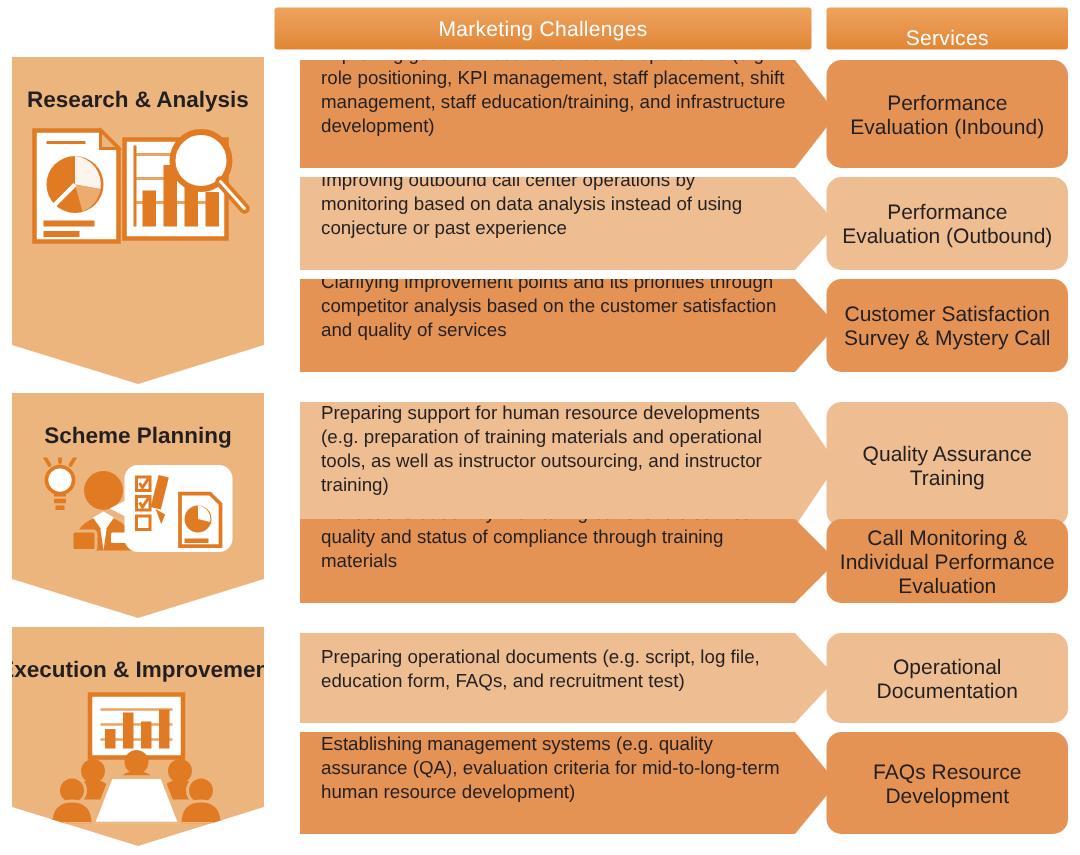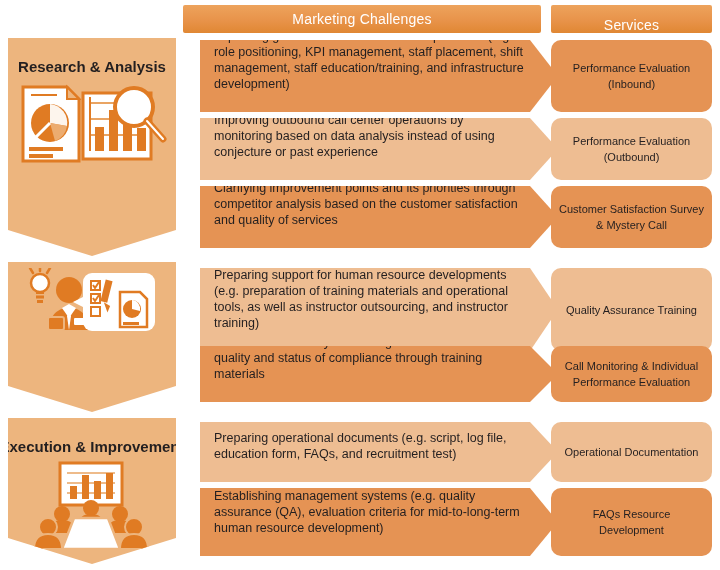--- a/index.html
+++ b/index.html
@@ -75,21 +75,21 @@
     left:551px;
     width:161px;
     border-radius:10px;
     display:flex;align-items:center;justify-content:center;
     box-sizing:border-box;
     padding:4px 8px;
     text-align:center;
   }
   .svc-text{
     color:#231f20;
-    font-size:11px;
+    font-size:14px;
     line-height:16px;
   }
 
   
   .r0{top:40px;height:72px;}
   .r1{top:118px;height:62px;}
   .r2{top:186px;height:62px;}
   .r3{top:268px;height:83px;}
   .r4{top:346px;height:56px;}
   .r5{top:422px;height:60px;}
@@ -135,20 +135,21 @@
         <rect x="120" y="47" width="9" height="23" fill="#e07b23"></rect>
 
         <circle cx="117" cy="26" r="19" fill="#ffffff" stroke="#e07b23" stroke-width="4"></circle>
         <line x1="130" y1="40" x2="146" y2="58" stroke="#e07b23" stroke-width="7" stroke-linecap="round"></line>
         <line x1="130" y1="40" x2="146" y2="58" stroke="#ffffff" stroke-width="2" stroke-linecap="round"></line>
       </svg>
     </div>
   </div>
 
   <div class="cat" id="cat-scheme">
+    <div class="cat-label">Scheme Planning</div>
     <div class="cat-icon">
       <svg class="icon-svg" width="150" height="72" viewBox="0 0 150 72">
 
         <path d="M16 5 l-3 -5 M23 3 l0 -3 M30 5 l3 -5" stroke="#e07b23" stroke-width="2.5" stroke-linecap="round"></path>
         <circle cx="23" cy="15" r="9" fill="#ffffff" stroke="#e07b23" stroke-width="2.5"></circle>
         <rect x="19" y="23" width="8" height="3" fill="#e07b23"></rect>
         <rect x="19" y="27.5" width="8" height="3" fill="#e07b23"></rect>
         <rect x="20" y="32" width="6" height="3" fill="#e07b23"></rect>
 
         <circle cx="52" cy="22" r="13" fill="#e07b23"></circle>

